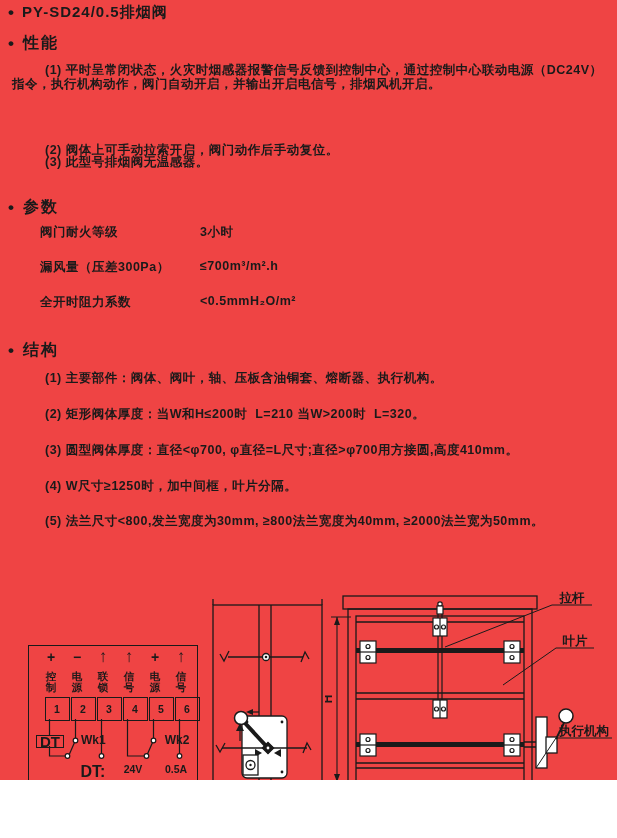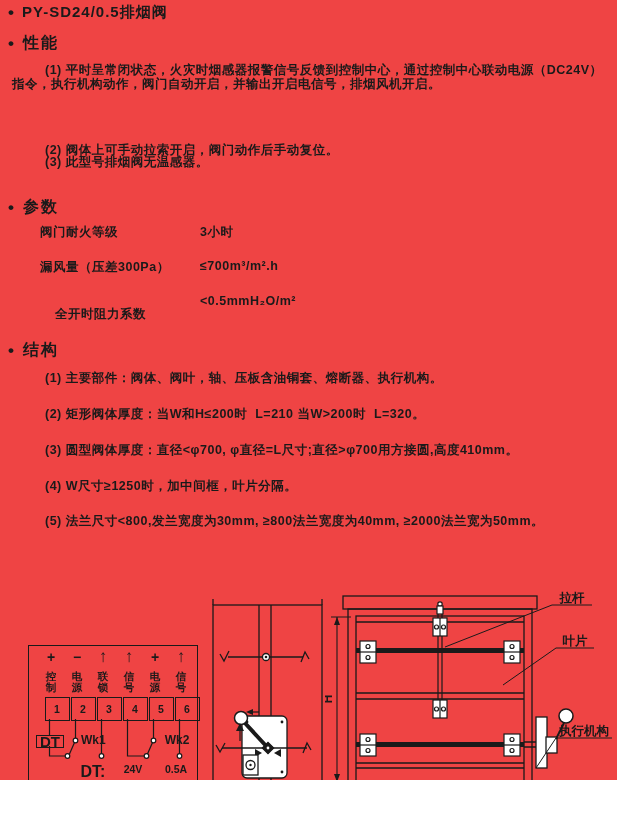--- a/index.html
+++ b/index.html
@@ -38,21 +38,21 @@
   <div class="abs body" style="left:45px;top:62px;">(1) 平时呈常闭状态，火灾时烟感器报警信号反馈到控制中心，通过控制中心联动电源（DC24V）</div>
   <div class="abs body" style="left:12px;top:76px;">指令，执行机构动作，阀门自动开启，并输出开启电信号，排烟风机开启。</div>
   <div class="abs body" style="left:45px;top:106px;margin-top:36px;">(2) 阀体上可手动拉索开启，阀门动作后手动复位。</div>
   <div class="abs body" style="left:45px;top:154px;">(3) 此型号排烟阀无温感器。</div>
 
   <div class="abs h2" style="left:8px;top:197px;"><span class="bullet">•</span><span>参数</span></div>
   <div class="abs body" style="left:40px;top:224px;">阀门耐火等级</div>
   <div class="abs body" style="left:200px;top:224px;">3小时</div>
   <div class="abs body" style="left:40px;top:259px;">漏风量（压差300Pa）</div>
   <div class="abs body" style="left:200px;top:259px;">≤700m³/m².h</div>
-  <div class="abs body" style="left:40px;top:306px;margin-left:15px;">全开时阻力系数</div>
+  <div class="abs body" style="left:40px;top:294px;">全开时阻力系数</div>
   <div class="abs body" style="left:200px;top:294px;">&lt;0.5mmH₂O/m²</div>
 
   <div class="abs h2" style="left:8px;top:340px;"><span class="bullet">•</span><span>结构</span></div>
   <div class="abs body" style="left:45px;top:370px;">(1) 主要部件：阀体、阀叶，轴、压板含油铜套、熔断器、执行机构。</div>
   <div class="abs body" style="left:45px;top:406px;">(2) 矩形阀体厚度：当W和H≤200时  L=210 当W&gt;200时  L=320。</div>
   <div class="abs body" style="left:45px;top:442px;">(3) 圆型阀体厚度：直径&lt;φ700, φ直径=L尺寸;直径&gt;φ700用方接圆,高度410mm。</div>
   <div class="abs body" style="left:45px;top:478px;">(4) W尺寸≥1250时，加中间框，叶片分隔。</div>
   <div class="abs body" style="left:45px;top:513px;">(5) 法兰尺寸&lt;800,发兰宽度为30mm, ≥800法兰宽度为40mm, ≥2000法兰宽为50mm。</div>
 
   <div id="wiring">

